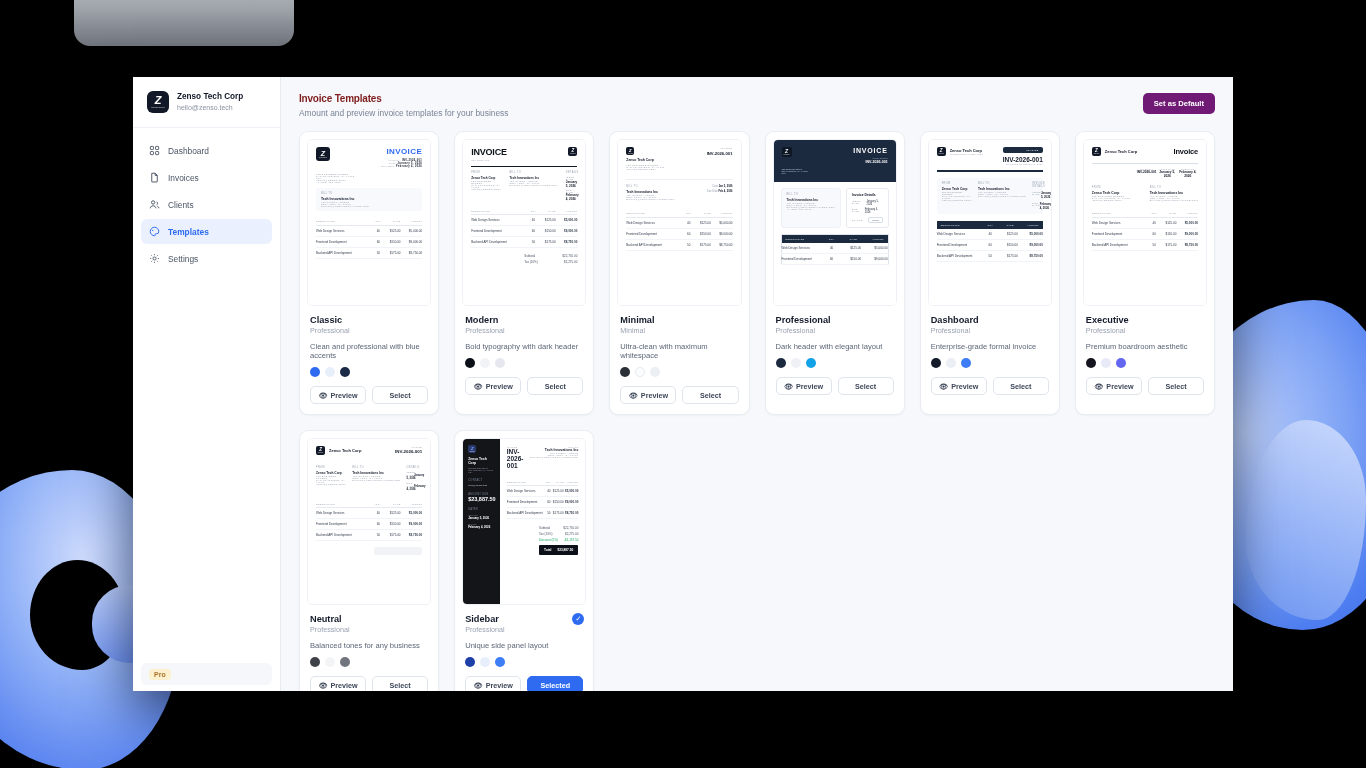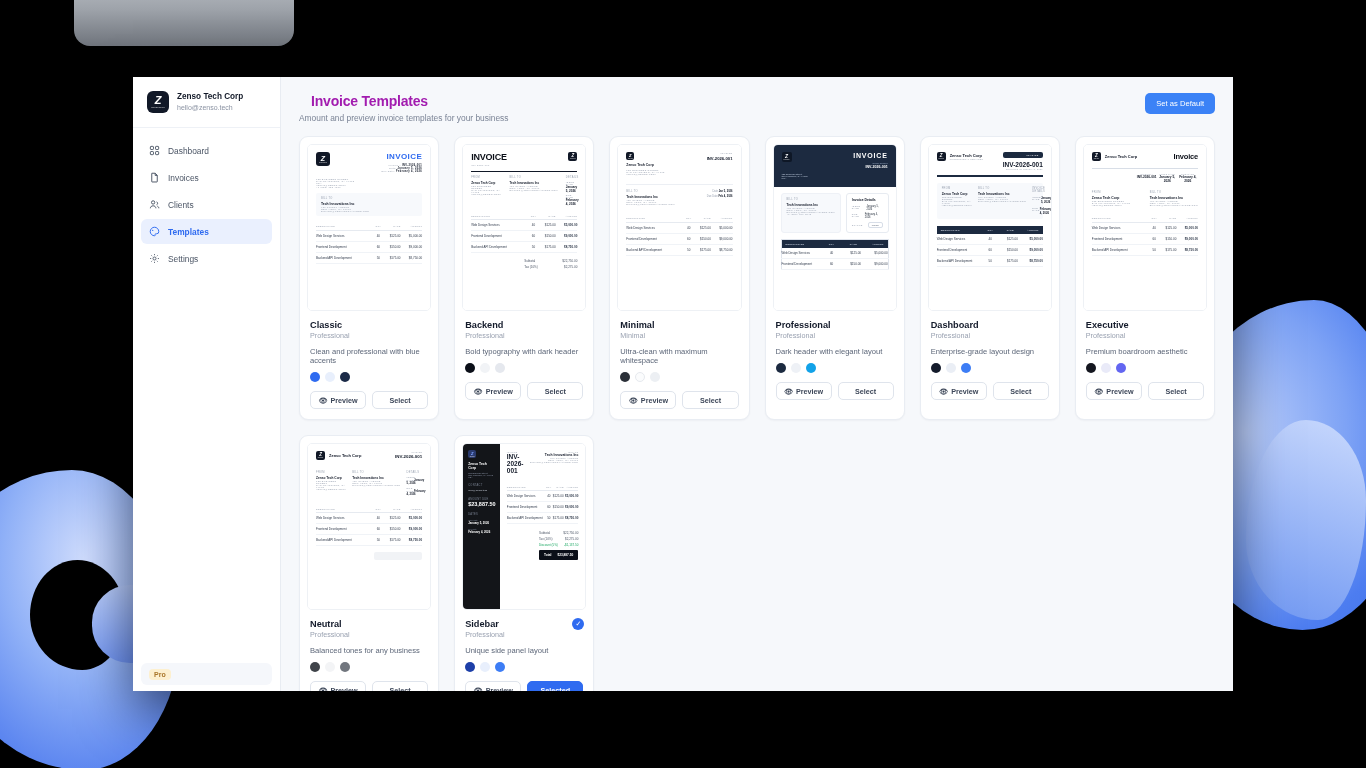--- a/index.html
+++ b/index.html
@@ -99,25 +99,25 @@
   }
   .signout {
     border-top: 1px solid #eef1f6;
     display: flex; align-items: center; gap: 8px;
     height: 32px; padding: 0 14px; font-size: 8.4px; color: #3c4658; cursor: pointer;
   }
 
   
   .main { flex: 1; min-width: 0; padding: 16px 18px 0 18px; overflow: hidden; position: relative; }
   .main-head { display: flex; align-items: flex-start; justify-content: space-between; }
-  .page-title { font-size: 14px; font-weight: 700; color: #a21caf; letter-spacing: -.2px; margin-left: 12px; }
+  .page-title { font-size: 10px; font-weight: 700; color: #7f1d1d; letter-spacing: -.2px; }
   .page-sub { font-size: 8.4px; color: #7b8496; margin-top: 4px; }
   .btn-default {
-    background: #3b82f6; color: #fff; border: none; border-radius: 5px;
-    font-size: 7.6px; font-weight: 400; padding: 6px 11px; cursor: pointer;
+    background: #701a75; color: #fff; border: none; border-radius: 5px;
+    font-size: 7.6px; font-weight: 700; padding: 6px 11px; cursor: pointer;
     font-family: inherit;
   }
 
   .grid {
     margin-top: 13px;
     display: grid; grid-template-columns: repeat(6, 1fr); gap: 15px;
   }
   .card {
     background: #fff; border: 1px solid #e9edf3; border-radius: 9px;
     overflow: hidden; display: flex; flex-direction: column;
@@ -479,21 +479,21 @@
                     </div>
                   <div class="row sp" style="font-size:3px;color:#4b5565;margin-top:2px">
                       <span>Tax (10%)</span>
                       <span>$2,275.00</span>
                     </div>
                 </div>
               </div>
             </div>
           </div>
           <div class="card-body">
-            <div class="card-title">Backend</div>
+            <div class="card-title">Modern</div>
             <div class="card-cat">Professional</div>
             <div class="card-desc">Bold typography with dark header</div>
             <div class="swatches">
               <span class="sw" style="background:#0b0f18"></span>
               <span class="sw" style="background:#f1f3f6"></span>
               <span class="sw" style="background:#e5e8ee"></span>
             </div>
             <div class="actions">
               <button class="btn">
                 <span>👁</span>
@@ -757,21 +757,21 @@
                         <td class="r b">$8,750.00</td>
                       </tr>
                 </tbody>
                   </table>
               </div>
             </div>
           </div>
           <div class="card-body">
             <div class="card-title">Dashboard</div>
             <div class="card-cat">Professional</div>
-            <div class="card-desc">Enterprise-grade layout design</div>
+            <div class="card-desc">Enterprise-grade formal invoice</div>
             <div class="swatches">
               <span class="sw" style="background:#141b2b"></span>
               <span class="sw" style="background:#eaeef5"></span>
               <span class="sw" style="background:#3d7df5"></span>
             </div>
             <div class="actions">
               <button class="btn">
                 <span>👁</span>
                 <span>Preview</span>
               </button>

